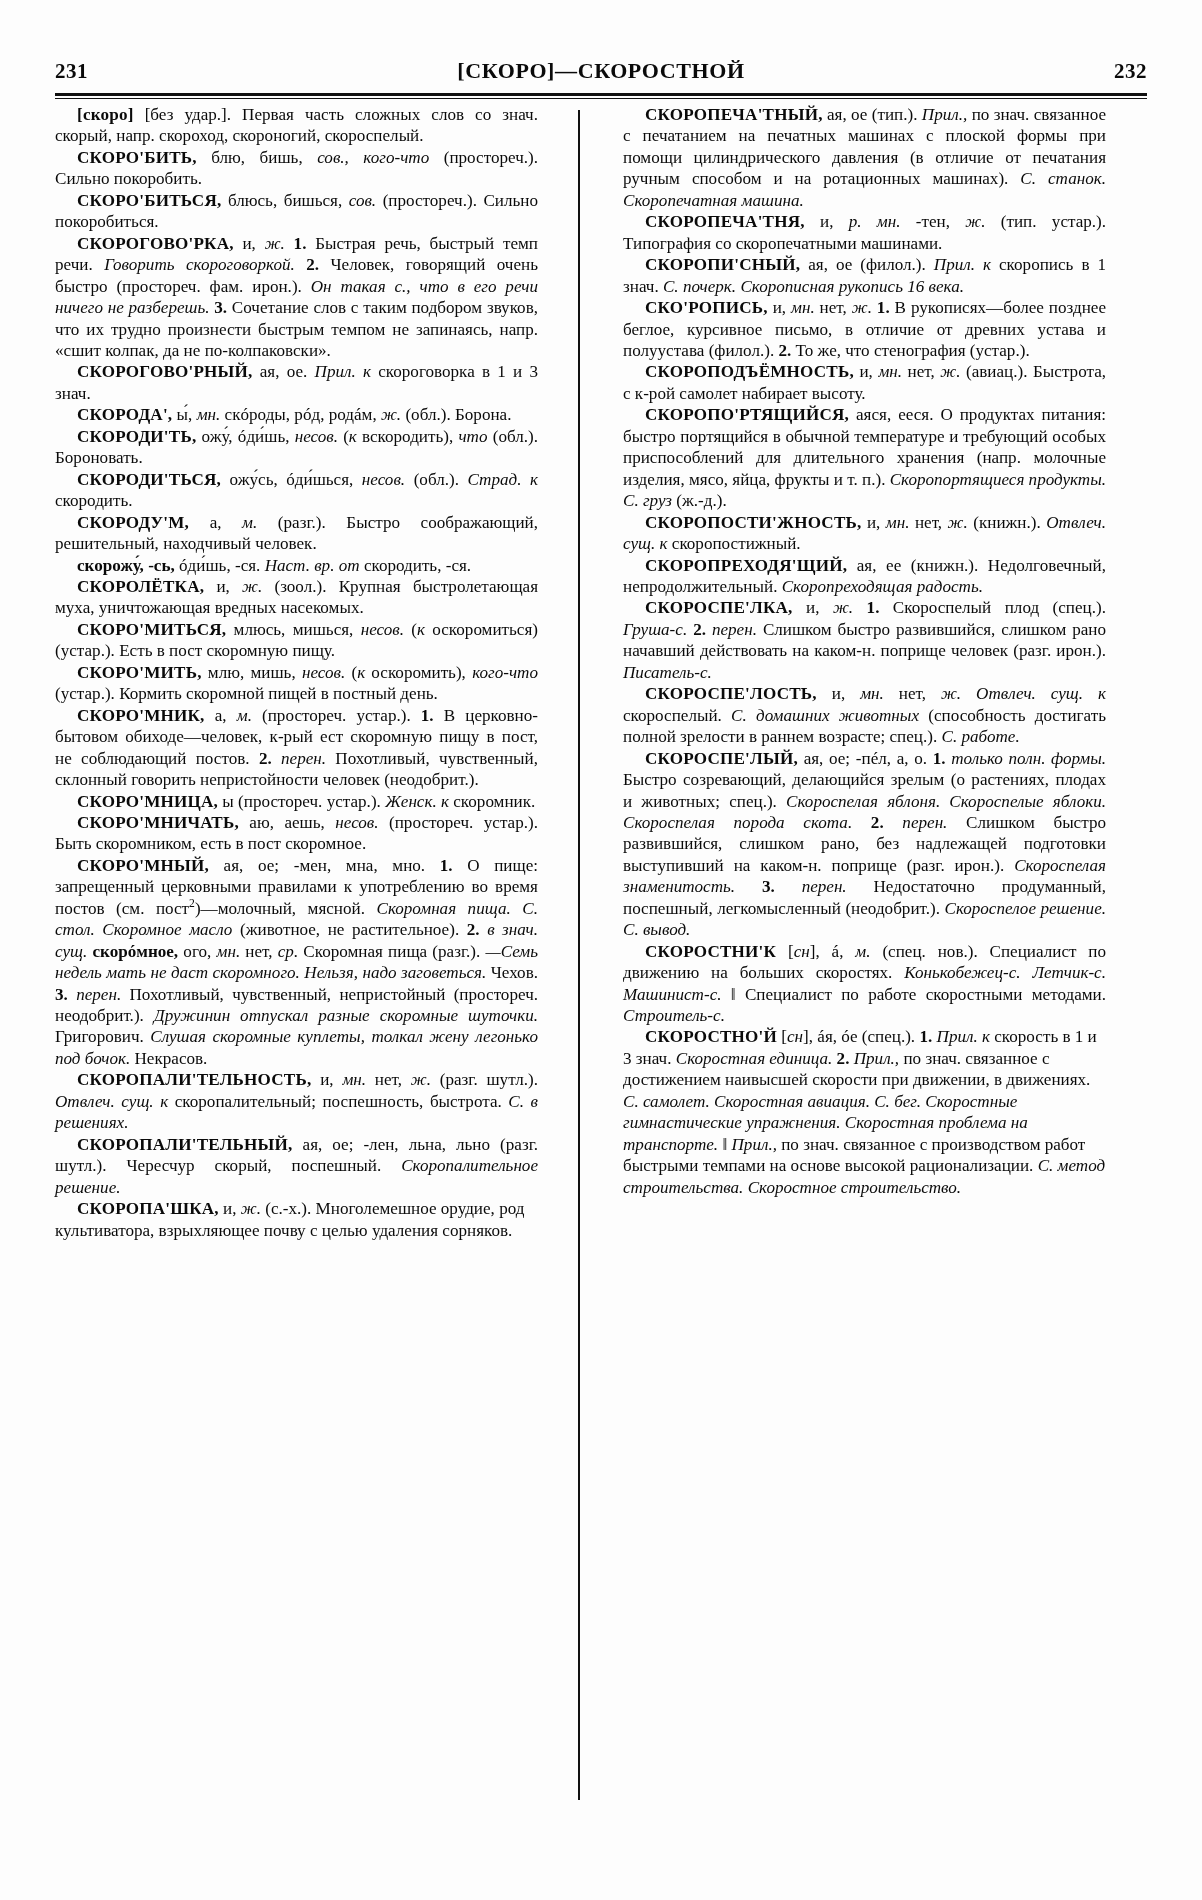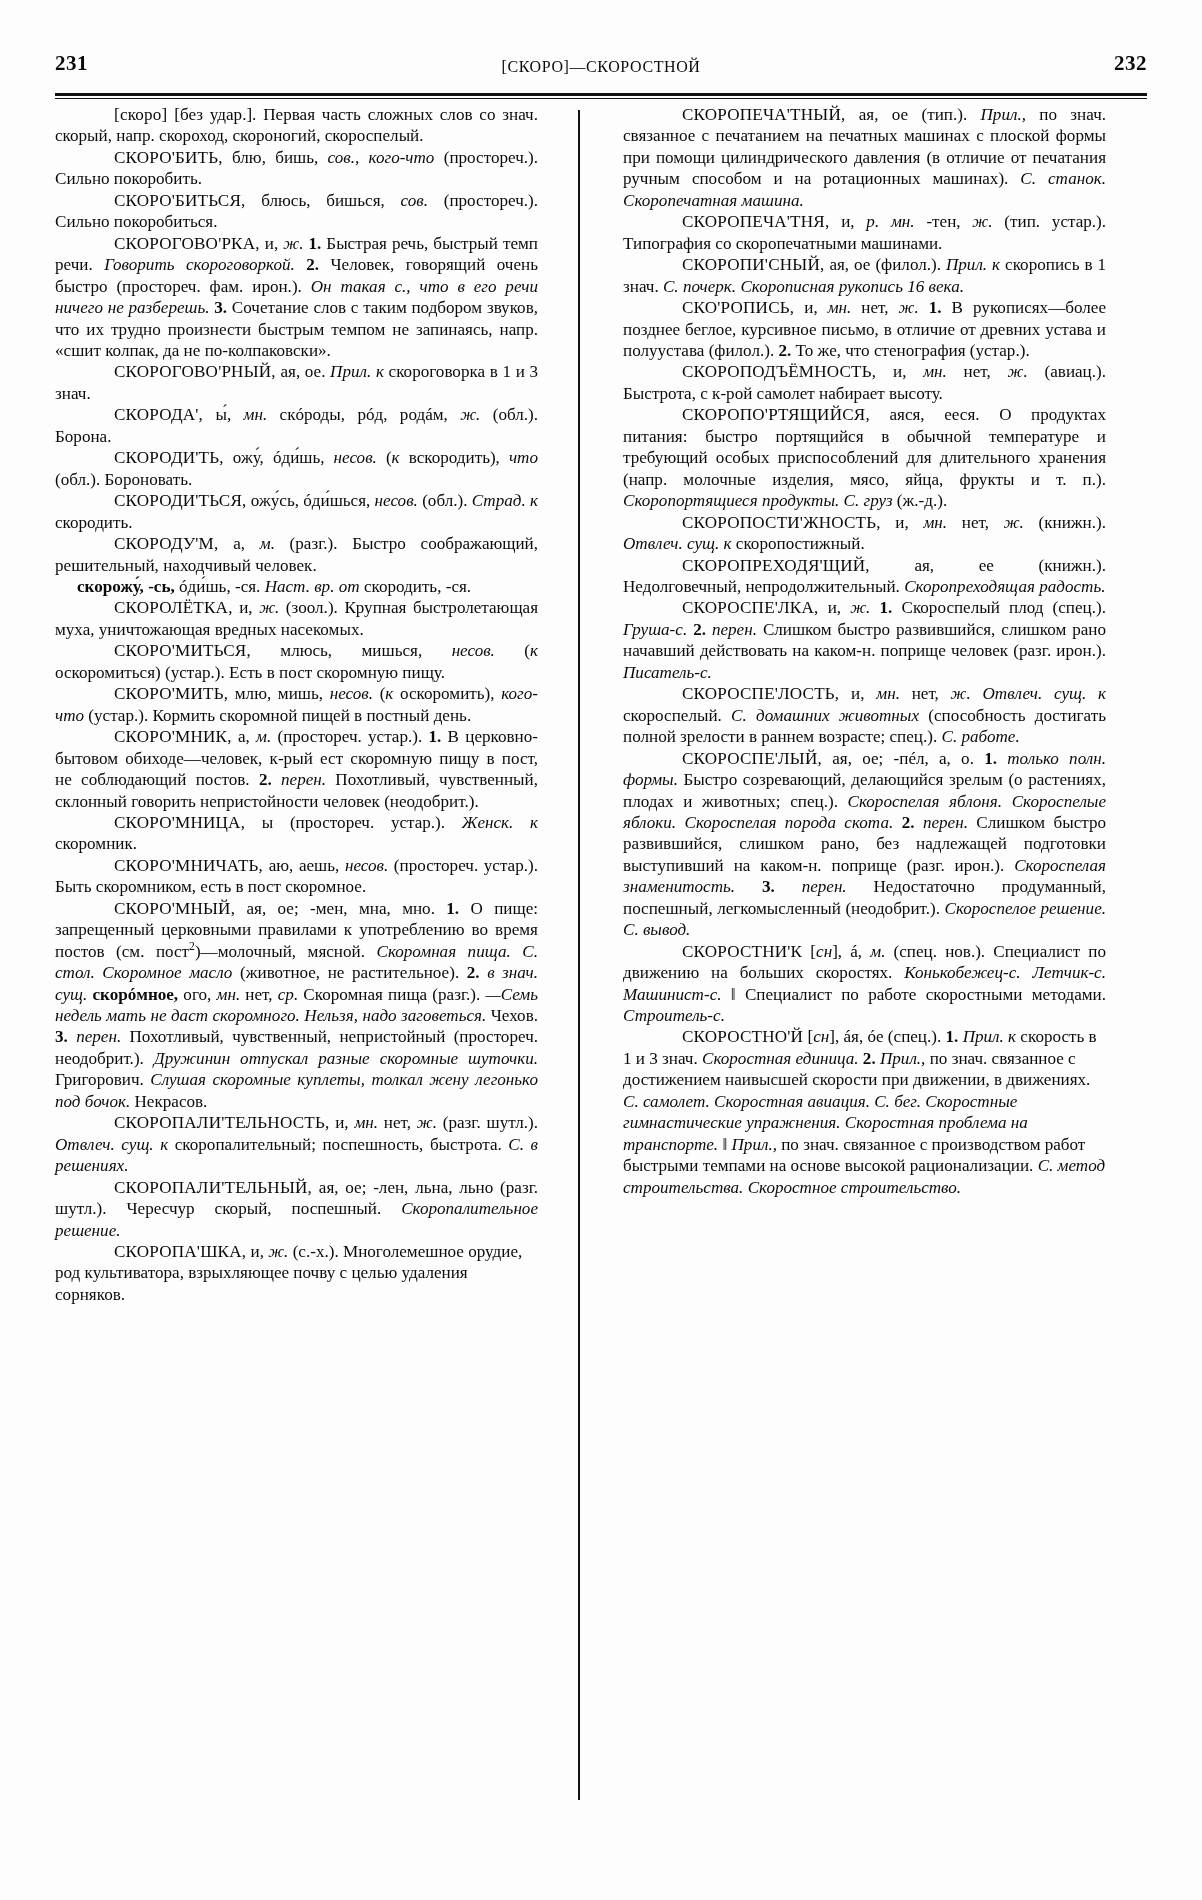--- a/index.html
+++ b/index.html
@@ -19,38 +19,38 @@
     position: absolute;
     left: 0; top: 0;
     width: 1202px;
     height: 1900px;
     background: #fdfdfd;
   }
   
   .running-head {
     position: absolute;
     left: 55px;
-    top: 42px;
+    top: 50px;
     width: 1092px;
     height: 34px;
     display: flex;
     align-items: flex-end;
     justify-content: space-between;
     font-weight: bold;
     letter-spacing: 0.5px;
   }
   .folio {
     font-size: 21px;
     font-family: "Liberation Serif", serif;
     font-weight: bold;
   }
   .head-title {
-    font-size: 16px;
+    font-size: 22px;
     letter-spacing: 0.6px;
-    font-weight: normal;
+    font-weight: bold;
   }
   .rule-top {
     position: absolute;
     left: 55px;
     top: 93px;
     width: 1092px;
     height: 0;
     border-top: 3px solid #111;
     border-bottom: 1px solid #111;
     padding-bottom: 2px;
@@ -84,23 +84,22 @@
     border-left: 2px solid #111;
   }
   
   .entry {
     margin: 0;
     text-indent: 22px;
     text-align: justify;
   }
   .entry:last-child { text-align: left; }
   .hw {
-    font-weight: normal;
+    font-weight: bold;
     letter-spacing: 0.2px;
-    margin-left: 37px;
   }
   .hw-sm {
     font-weight: bold;
   }
   sup { font-size: 0.68em; vertical-align: super; line-height: 0; }
 </style>
 </head>
 <body>
 
 <div class="page">

